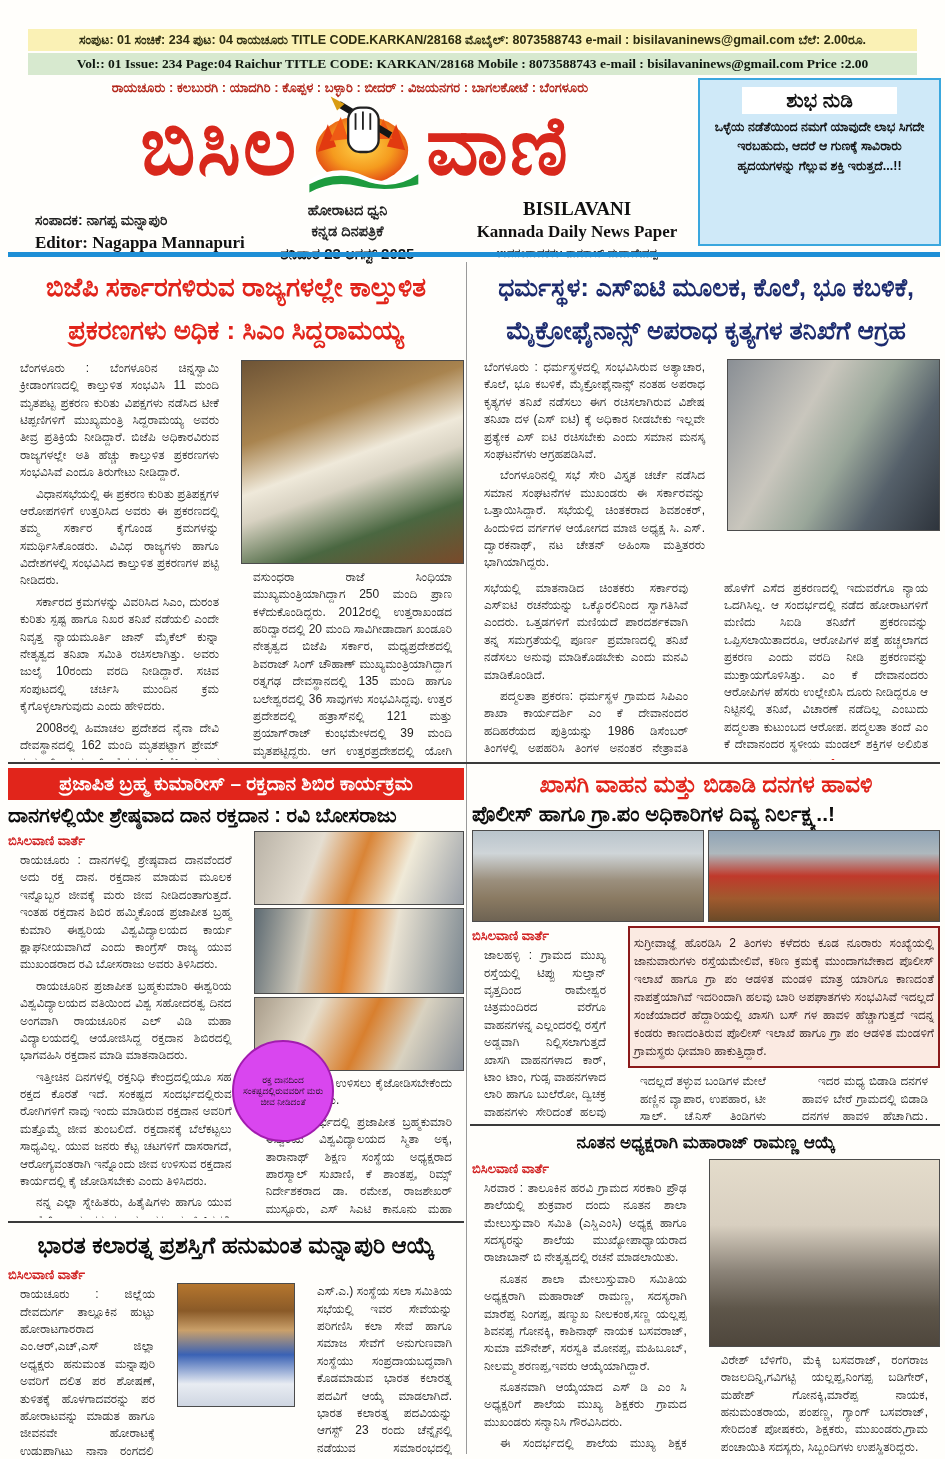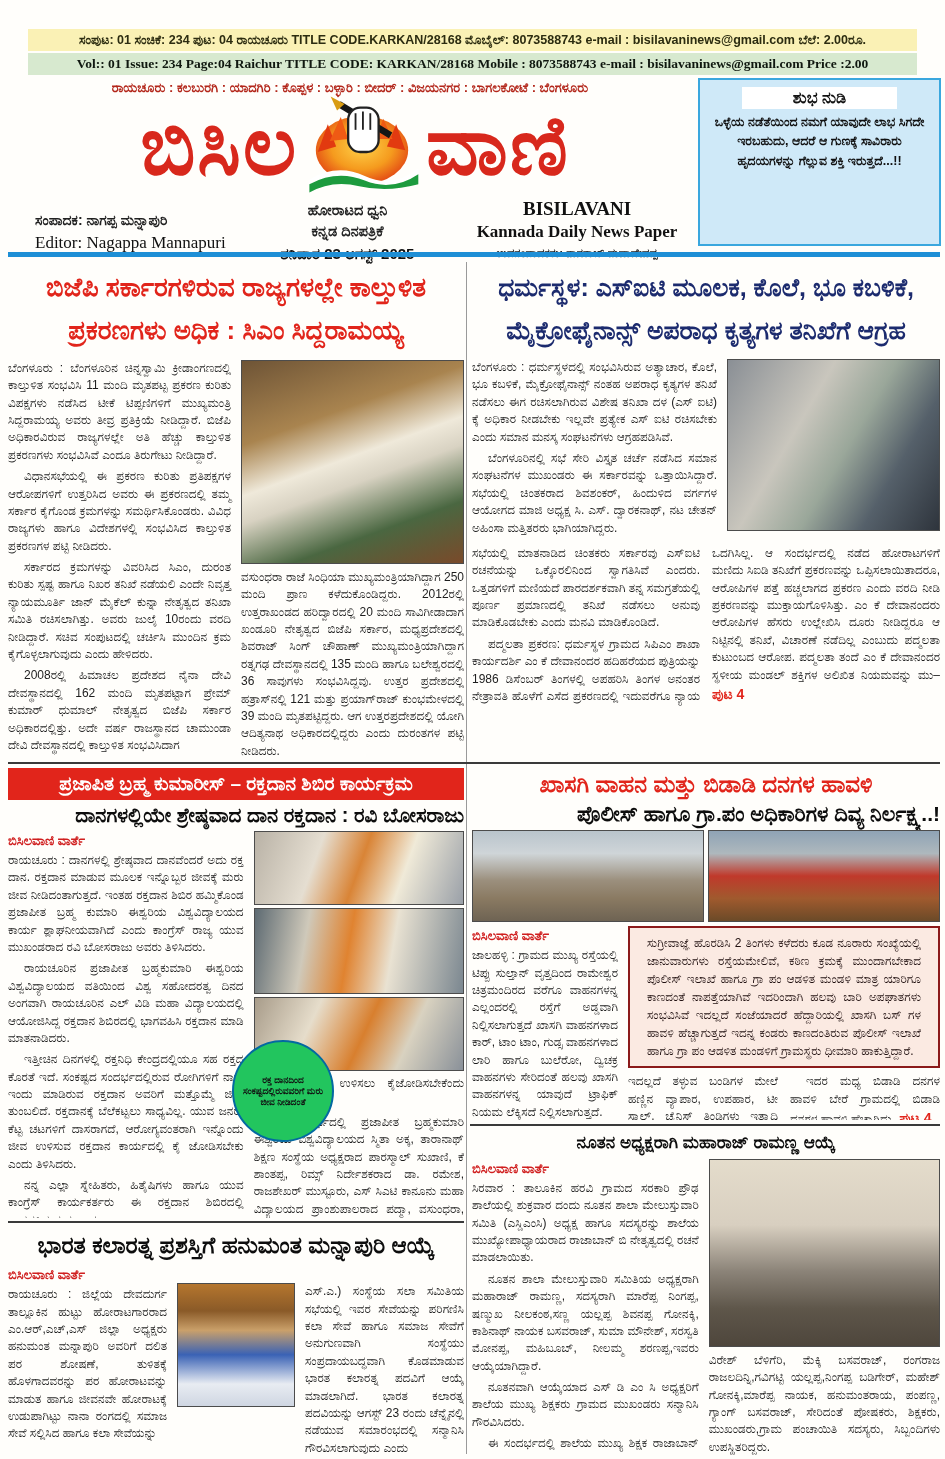--- a/index.html
+++ b/index.html
@@ -15,58 +15,58 @@
           font-size:13px;font-weight:bold;color:#b3261a;}
   .title-row{position:absolute;top:92px;left:10px;width:690px;display:flex;
              align-items:center;justify-content:center;}
   .np-title{font-size:82px;line-height:1.0;font-weight:800;color:#d8281c;letter-spacing:2px;}
   .logo{width:120px;height:108px;margin:0 4px;flex:0 0 auto;}
   .center-tag{position:absolute;top:200px;left:240px;width:215px;text-align:center;}
   .center-tag .t1,.center-tag .t2{font-size:14.5px;font-weight:bold;color:#222;line-height:1.45;}
   .center-tag .t3{font-size:15px;font-weight:800;color:#111;margin-top:3px;}
   .editor-block{position:absolute;left:35px;top:212px;}
   .editor-kn{font-size:14px;font-weight:bold;color:#222;}
-  .editor-en{font-size:17px;font-weight:normal;font-family:"Liberation Serif",serif;color:#111;margin-top:4px;}
+  .editor-en{font-size:17px;font-weight:bold;font-family:"Liberation Serif",serif;color:#111;margin-top:4px;}
   .english-block{position:absolute;left:462px;top:198px;width:230px;text-align:center;}
   .en-name{font-size:19px;font-weight:bold;font-family:"Liberation Serif",serif;color:#111;}
   .en-sub{font-size:17px;font-weight:bold;font-family:"Liberation Serif",serif;color:#111;margin-top:2px;}
   .sub-editor{font-size:11.5px;font-weight:bold;color:#222;margin-top:5px;}
   .shubha{position:absolute;top:78px;right:4px;width:243px;height:168px;background:#cfe9f8;
           border:2px solid #3aa7de;box-sizing:border-box;text-align:center;}
-  .shubha-title{background:#fff;margin:7px 42px 4px;padding:2px 0;font-size:16px;font-weight:800;color:#111;}
+  .shubha-title{background:#fff;margin:7px 42px 4px;padding:2px 0;font-size:20px;font-weight:800;color:#111;}
   .shubha-text{font-size:12.5px;font-weight:bold;color:#101010;line-height:1.55;padding:0 8px;}
   .blue-rule{position:absolute;top:252px;left:8px;width:932px;height:5px;background:#1e8fd6;}
   
   .v-divider{position:absolute;left:466px;top:262px;height:1192px;width:1px;background:#9a9a9a;}
   .rule{position:absolute;height:2px;background:#3a3a3a;}
   .rule-mid{top:762px;left:8px;width:932px;}
   .rule-right{top:1124px;left:470px;width:470px;}
   .rule-left{top:1221px;left:8px;width:456px;}
   
   .article{position:absolute;overflow:hidden;box-sizing:border-box;}
-  .para{font-size:12px;line-height:1.45;text-align:justify;margin:0 0 4px;color:#1d1d1d;}
+  .para{font-size:12px;line-height:1.45;text-align:justify;margin:0 12px 4px;color:#1d1d1d;}
   .para.indent{text-indent:16px;}
   .byline{color:#d01f1f;font-weight:800;font-size:13px;margin:2px 0 3px;}
   .page-ref{color:#e1251b;font-weight:800;font-size:14px;}
   .cols{display:flex;gap:10px;}
   .col{flex:1;min-width:0;}
   .photo{border:1px solid #4c4c4c;box-sizing:border-box;width:100%;}
   
   .hl-red{color:#e1251b;font-weight:800;font-size:26px;line-height:1.65;text-align:center;margin:2px 0 8px;}
   
   .hl-navy{color:#1c2b6e;font-weight:800;font-size:25px;line-height:1.7;text-align:center;margin:2px 0 8px;}
   
   .banner-red{background:#e1251b;color:#fff;font-weight:800;font-size:19px;text-align:center;
               padding:5px 0;margin-bottom:4px;}
-  .subhead{color:#0d0d0d;font-weight:800;font-size:20px;text-align:right;margin:2px 0 4px;}
+  .subhead{color:#0d0d0d;font-weight:800;font-size:20px;text-align:left;margin:2px 0 4px;}
   .badge{position:absolute;left:224px;top:272px;width:102px;height:102px;border-radius:50%;
-         background:#22c55e;border:2px solid #0369a1;display:flex;align-items:center;justify-content:center;
-         text-align:center;font-size:9px;font-weight:bold;padding:8px;box-sizing:border-box;z-index:3;color:#111;}
-  
-  .pink-box{border:2px solid #8b1a1a;background:#fbeae2;padding:6px 17px;font-size:12px;
+         background:#d946ef;border:2px solid #a21caf;display:flex;align-items:center;justify-content:center;
+         text-align:center;font-size:9px;font-weight:normal;padding:8px;box-sizing:border-box;z-index:3;color:#111;}
+  
+  .pink-box{border:2px solid #8b1a1a;background:#fbeae2;padding:6px 4px;font-size:12px;
             line-height:1.5;text-align:justify;color:#201010;margin-bottom:5px;}
   .hl-black{color:#0d0d0d;font-weight:800;font-size:17px;text-align:center;line-height:1.4;margin:3px 0 4px;}
   .photos-row{display:flex;gap:4px;margin-bottom:4px;}
   .photos-stack{display:flex;flex-direction:column;gap:3px;margin-bottom:4px;}
 </style>
 </head>
 <body>
 
 <div class="page">
 

